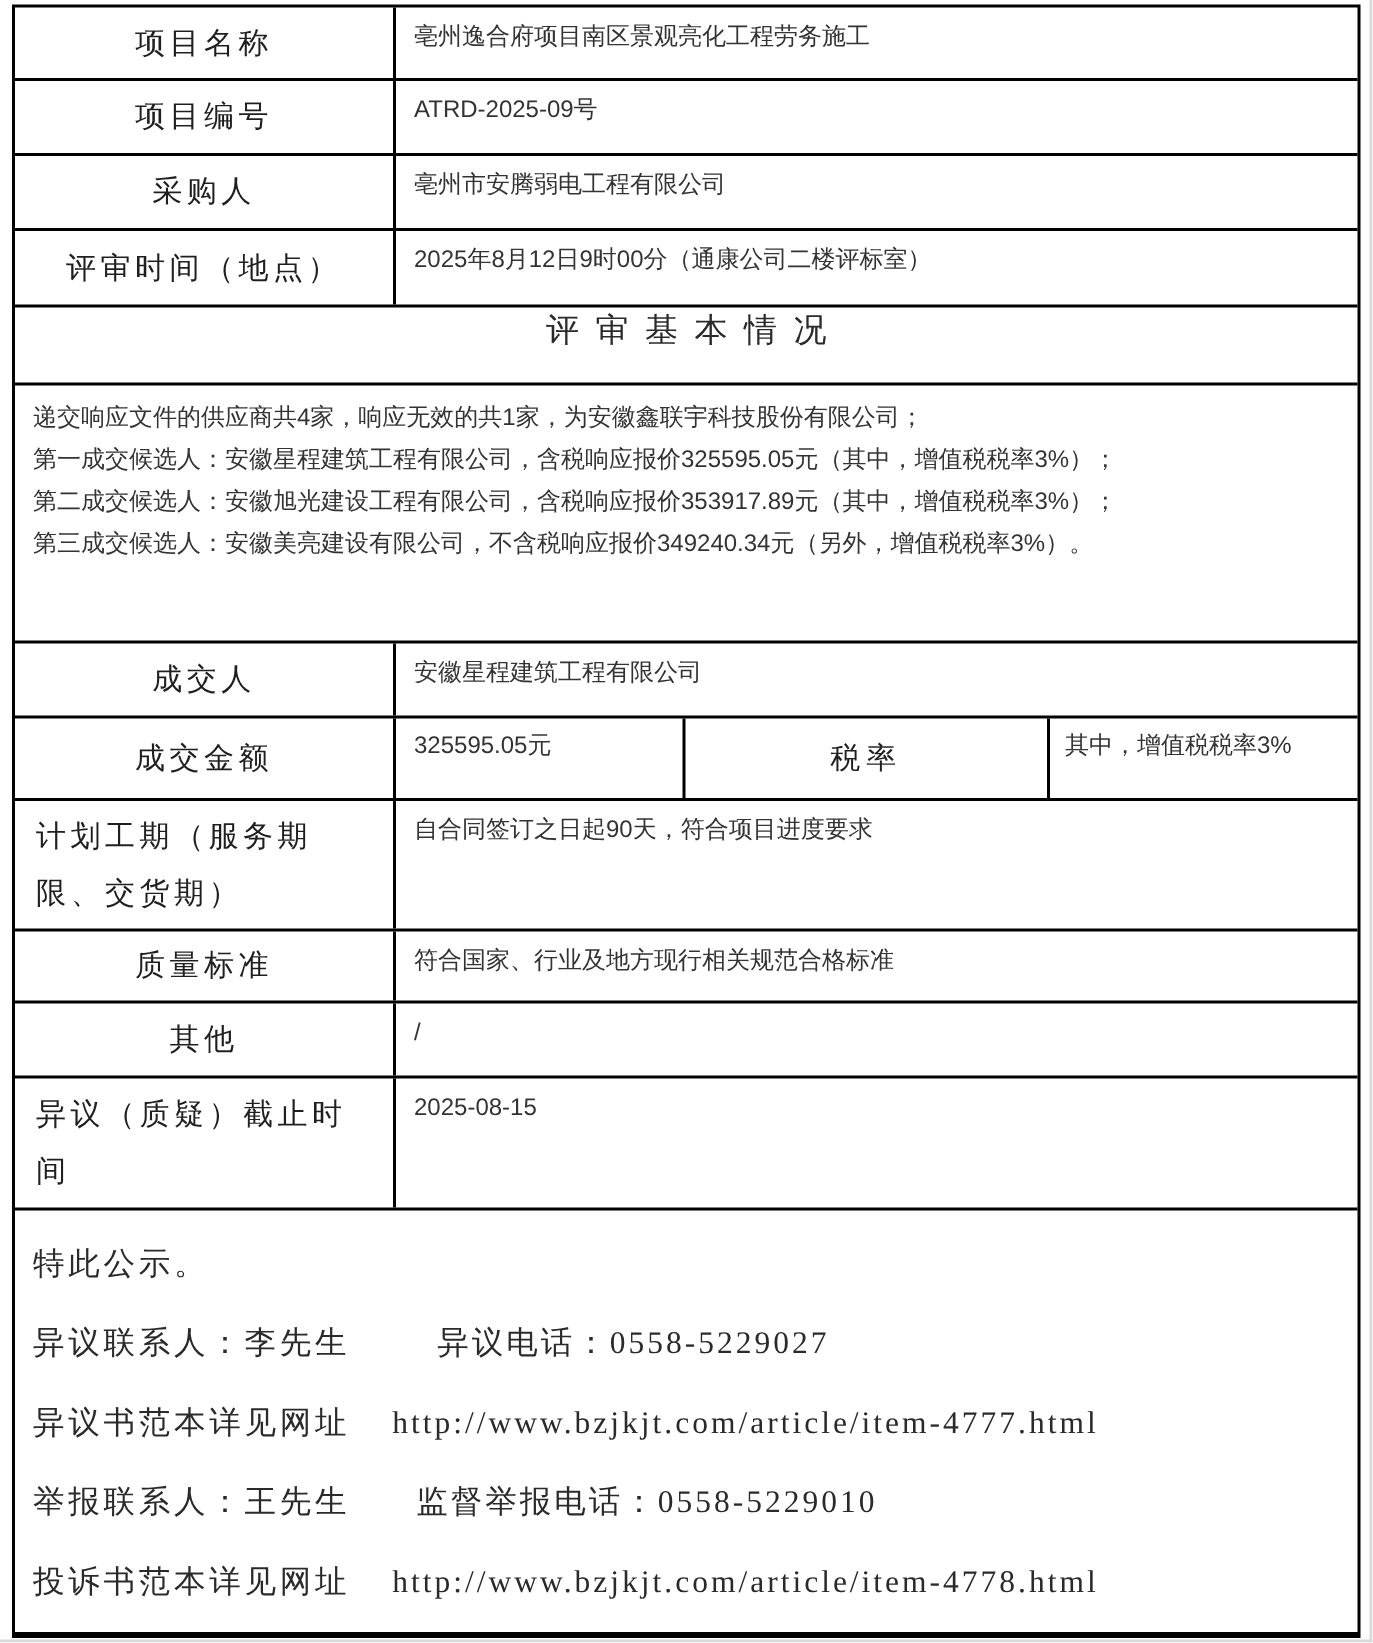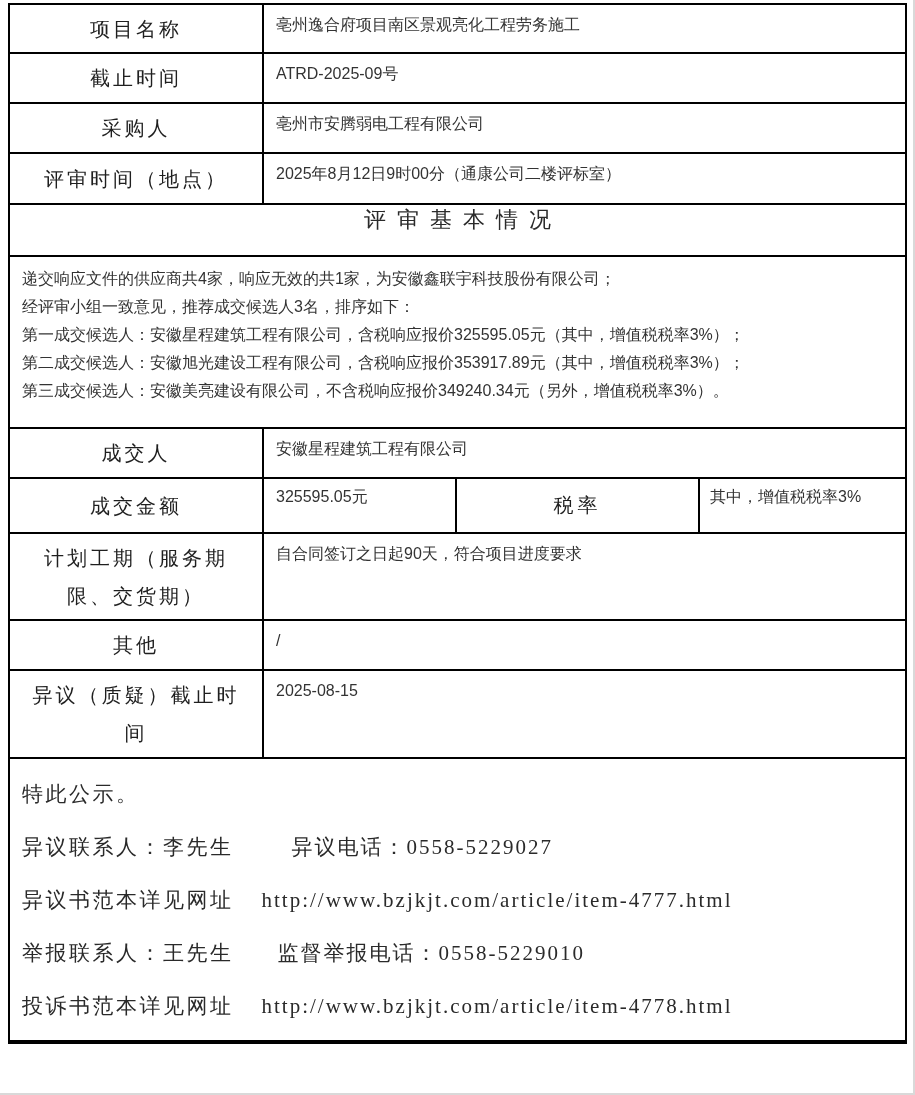--- a/index.html
+++ b/index.html
@@ -29,21 +29,20 @@
     border-bottom: 2px solid #000;
   }
   .row:last-child { border-bottom: none; }
   .label-cell {
     width: 254px;
     flex: 0 0 254px;
     border-right: 2px solid #000;
     display: flex;
     align-items: center;
     justify-content: center;
-    text-align: center;
     font-family: "Liberation Serif", "DejaVu Serif", serif;
     font-size: 20px;
     letter-spacing: 3px;
     color: #1f1f1f;
     line-height: 38px;
     padding: 2px 14px;
   }
   .value-cell {
     flex: 1 1 auto;
     padding: 8px 10px 4px 12px;
@@ -128,41 +127,40 @@
 
 <div class="page">
   <div class="doc-table">
 
     <div class="row h49">
       <div class="label-cell">项目名称</div>
       <div class="value-cell">亳州逸合府项目南区景观亮化工程劳务施工</div>
     </div>
 
     <div class="row h50">
-      <div class="label-cell">截止时间</div>
+      <div class="label-cell">项目编号</div>
       <div class="value-cell">ATRD-2025-09号</div>
     </div>
 
     <div class="row h50">
       <div class="label-cell">采购人</div>
       <div class="value-cell">亳州市安腾弱电工程有限公司</div>
     </div>
 
     <div class="row h51">
       <div class="label-cell">评审时间（地点）</div>
       <div class="value-cell">2025年8月12日9时00分（通康公司二楼评标室）</div>
     </div>
 
     <div class="section-header-row">
       <div class="section-header-text">评审基本情况</div>
     </div>
 
     <div class="review-block">
       <div class="review-line">递交响应文件的供应商共4家，响应无效的共1家，为安徽鑫联宇科技股份有限公司；</div>
-      <div class="review-line">经评审小组一致意见，推荐成交候选人3名，排序如下：</div>
       <div class="review-line">第一成交候选人：安徽星程建筑工程有限公司，含税响应报价325595.05元（其中，增值税税率3%）；</div>
       <div class="review-line">第二成交候选人：安徽旭光建设工程有限公司，含税响应报价353917.89元（其中，增值税税率3%）；</div>
       <div class="review-line">第三成交候选人：安徽美亮建设有限公司，不含税响应报价349240.34元（另外，增值税税率3%）。</div>
     </div>
 
     <div class="row h50">
       <div class="label-cell">成交人</div>
       <div class="value-cell">安徽星程建筑工程有限公司</div>
     </div>
 
@@ -171,20 +169,24 @@
       <div class="amount-value">325595.05元</div>
       <div class="tax-label-cell">税率</div>
       <div class="tax-value-cell">其中，增值税税率3%</div>
     </div>
 
     <div class="row h87">
       <div class="label-cell">计划工期（服务期限、交货期）</div>
       <div class="value-cell">自合同签订之日起90天，符合项目进度要求</div>
     </div>
 
+    <div class="row h48">
+      <div class="label-cell">质量标准</div>
+      <div class="value-cell">符合国家、行业及地方现行相关规范合格标准</div>
+    </div>
 
     <div class="row h50">
       <div class="label-cell">其他</div>
       <div class="value-cell">/</div>
     </div>
 
     <div class="row h88">
       <div class="label-cell">异议（质疑）截止时间</div>
       <div class="value-cell">2025-08-15</div>
     </div>

